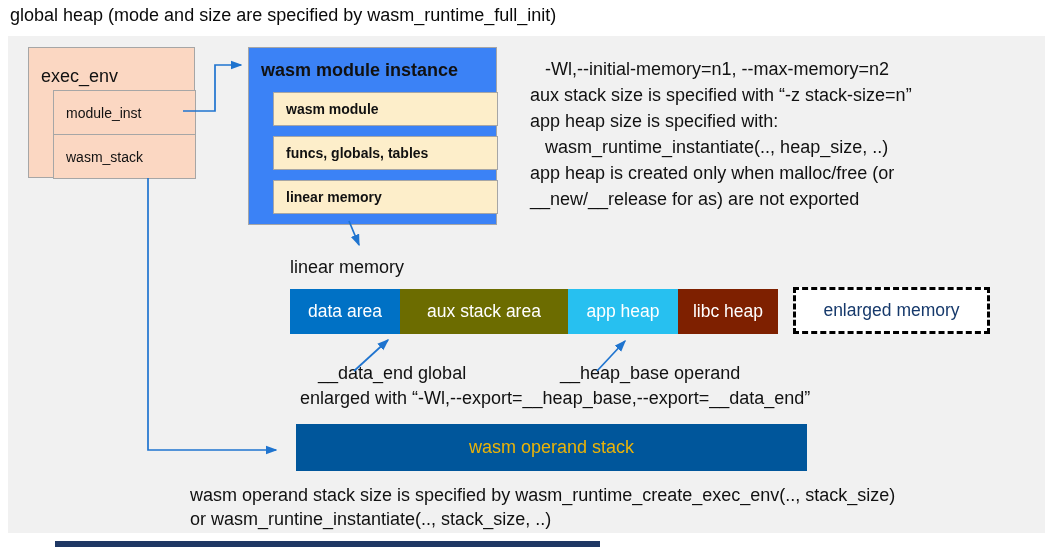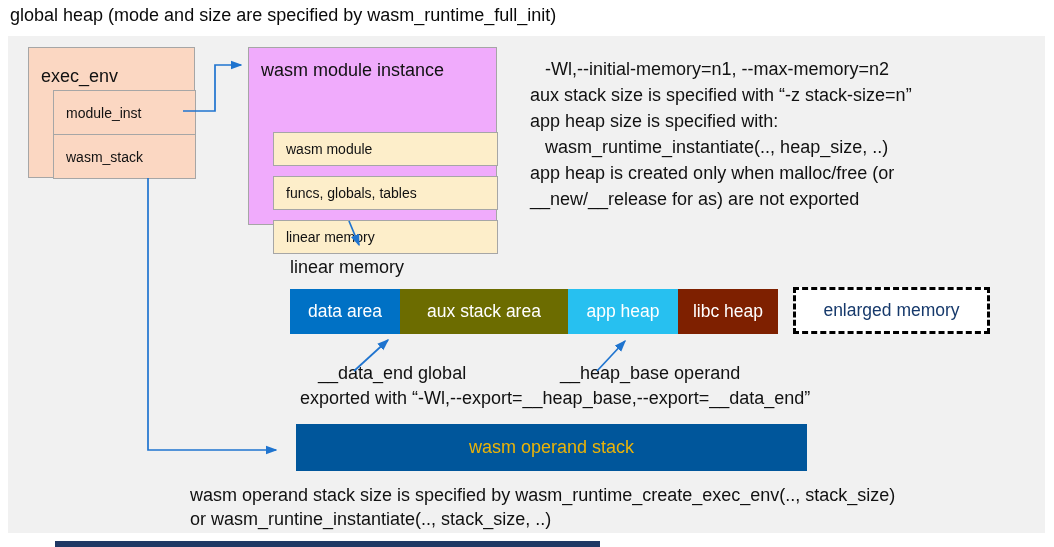--- a/index.html
+++ b/index.html
@@ -17,21 +17,21 @@
   .stackbox .hdr { display: flex; align-items: center; padding-left: 12px; font-size: 18px; box-sizing: border-box; }
   .stackbox .row {
     position: absolute; left: 24px; border: 1px solid #a6a6a6; box-sizing: border-box;
     display: flex; align-items: center; padding-left: 12px; font-size: 14px;
   }
   .exec-box { left: 28px; top: 47px; width: 167px; height: 131px; }
   .exec-box .hdr { height: 57px; }
   .exec-box .row { width: 143px; height: 45px; }
   .inst-box { left: 248px; top: 47px; width: 249px; height: 178px; }
   .inst-box .hdr { height: 45px; }
-  .inst-box .row { width: 225px; height: 34px; margin-top: 40px; }
+  .inst-box .row { width: 225px; height: 34px; }
 
   .notes-right { position: absolute; left: 530px; top: 56px; width: 515px; font-size: 18px; line-height: 26px; }
   .notes-right .nline { white-space: pre-wrap; }
 
   .lm-label { position: absolute; left: 290px; top: 257px; font-size: 18px; }
   .membar { position: absolute; left: 290px; top: 289px; height: 45px; display: flex; }
   .memseg {
     height: 45px; display: flex; align-items: center; justify-content: center;
     color: #ffffff; font-size: 17.5px; box-sizing: border-box; flex: none;
   }
@@ -56,21 +56,21 @@
   <div class="title">global heap (mode and size are specified by wasm_runtime_full_init)</div>
 
   <div class="panel" style="background: rgb(241, 241, 241);"></div>
 
   <div class="stackbox exec-box" style="background: rgb(251, 215, 194);">
     <div class="hdr">exec_env</div>
     <div class="row" style="top: 42px; background: rgb(251, 215, 194);">module_inst</div>
     <div class="row" style="top: 86px; background: rgb(251, 215, 194);">wasm_stack</div>
   </div>
 
-  <div class="stackbox inst-box" style="background: #f0abfc;">
+  <div class="stackbox inst-box" style="background: #3b82f6; font-weight: bold;">
     <div class="hdr">wasm module instance</div>
     <div class="row" style="top: 44px; background: rgb(253, 238, 202);">wasm module</div>
     <div class="row" style="top: 88px; background: rgb(253, 238, 202);">funcs, globals, tables</div>
     <div class="row" style="top: 132px; background: rgb(253, 238, 202);">linear memory</div>
   </div>
 
   <div class="notes-right">
     <div class="nline">   -Wl,--initial-memory=n1, --max-memory=n2</div>
     <div class="nline">aux stack size is specified with “-z stack-size=n”</div>
     <div class="nline">app heap size is specified with:</div>
@@ -83,21 +83,21 @@
   <div class="membar">
     <div class="memseg" style="width: 110px; background: rgb(0, 113, 197); color: rgb(255, 255, 255);">data area</div>
     <div class="memseg" style="width: 168px; background: rgb(108, 108, 0); color: rgb(255, 255, 255);">aux stack area</div>
     <div class="memseg" style="width: 110px; background: rgb(39, 192, 240); color: rgb(255, 255, 255);">app heap</div>
     <div class="memseg" style="width: 100px; background: rgb(126, 32, 0); color: rgb(255, 255, 255);">libc heap</div>
     <div class="memseg enlarged" style="background: rgb(255, 255, 255); color: rgb(22, 57, 107);">enlarged memory</div>
   </div>
 
   <div class="ann-label" style="left:318px; top:363px;">__data_end global</div>
   <div class="ann-label" style="left:560px; top:363px;">__heap_base operand</div>
-  <div class="ann-label" style="left:300px; top:388px;">exported with “-Wl,--export=__heap_base,--export=__data_end”</div>
+  <div class="ann-label" style="left:300px; top:388px;">enlarged with “-Wl,--export=__heap_base,--export=__data_end”</div>
 
   <div class="operand-bar" style="background: rgb(0, 86, 155);">wasm operand stack</div>
 
   <div class="notes-bottom">
     <div class="nline">wasm operand stack size is specified by wasm_runtime_create_exec_env(.., stack_size)</div>
     <div class="nline">or wasm_runtine_instantiate(.., stack_size, ..)</div>
   </div>
 
   <div class="heap-strip" style="background: rgb(31, 56, 100);"></div>
 

